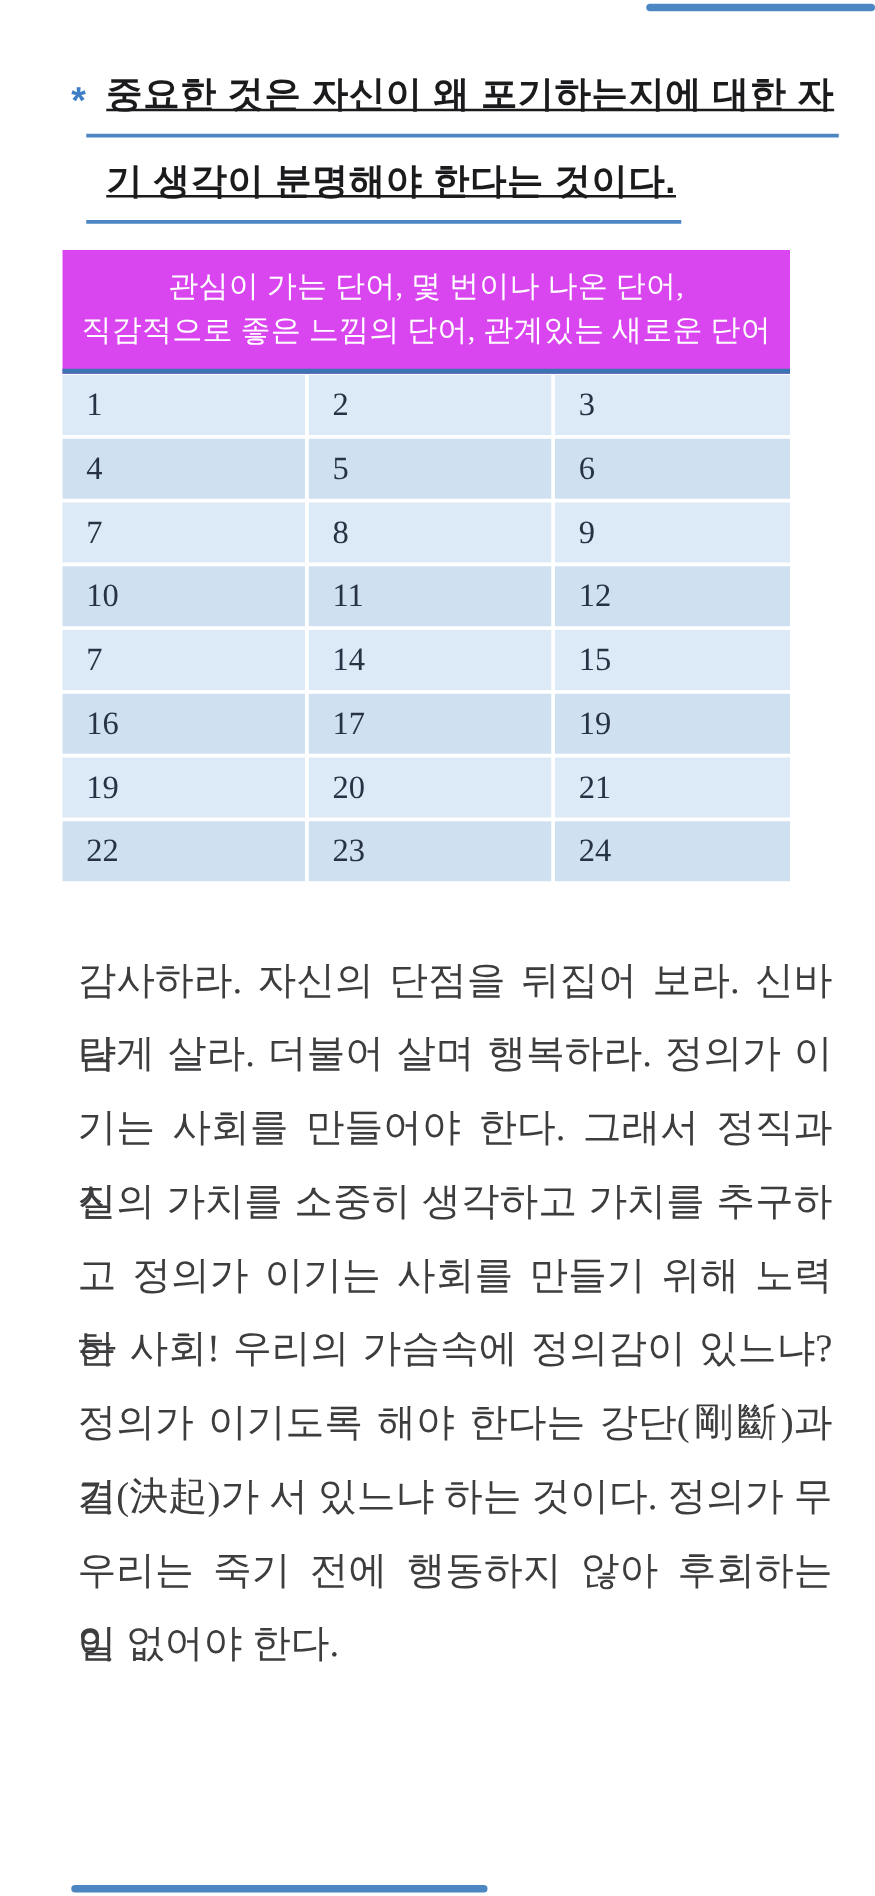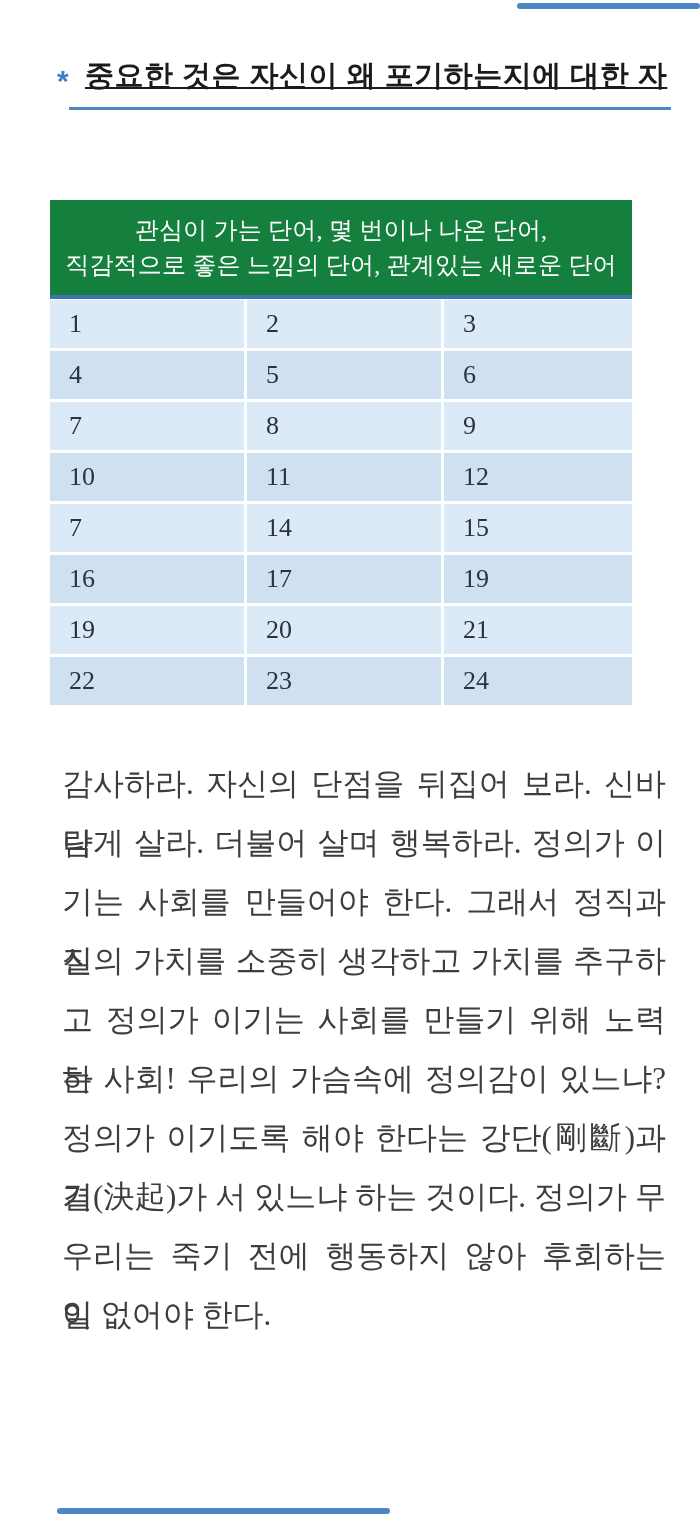--- a/index.html
+++ b/index.html
@@ -17,21 +17,21 @@
     font-family:"Liberation Sans","DejaVu Sans",sans-serif;font-weight:bold;
     color:#1b1b1d;font-size:29px;}
   #highlight .marker{position:absolute;left:0;top:8px;color:#3d7ec6;font-size:30px;}
   .hl-line{display:inline-block;margin-left:12px;padding:0 4px 11px 16px;
     border-bottom:3px solid #4d87c3;white-space:nowrap;letter-spacing:0.5px;text-decoration:underline;}
   .hl-line.second{margin-top:15px;}
 
   
   #wordtable{position:absolute;left:50px;top:200px;width:582px;}
   #table-header{
-    box-sizing:border-box;width:582px;height:99px;background:#15803d;
+    box-sizing:border-box;width:582px;height:99px;background:#d946ef;
     border-bottom:4px solid #3c74b2;color:#ffffff;text-align:center;
     font-size:24px;line-height:35px;padding-top:13px;letter-spacing:0.2px;
   }
   #table-body{display:grid;grid-template-columns:194px 194px 188px;
     grid-auto-rows:48px;gap:3px;background:#ffffff;margin-top:1px;}
   .cell{font-size:26px;line-height:48px;padding-left:19px;color:#273345;}
   .row-light{background:#dce9f6;}
   .row-dark{background:#cfe1f1;}
 
   
@@ -45,20 +45,23 @@
 <body>
 
 <div id="page">
 
   <div id="frag-top" class="frag"></div>
 
   <div id="highlight">
     <span class="marker">*</span>
     <div>
       <span class="hl-line">중요한 것은 자신이 왜 포기하는지에 대한 자</span>
+    </div>
+    <div>
+      <span class="hl-line second">기 생각이 분명해야 한다는 것이다.</span>
     </div>
   </div>
 
   <div id="wordtable">
     <div id="table-header">
       <div>관심이 가는 단어, 몇 번이나 나온 단어,</div>
       <div>직감적으로 좋은 느낌의 단어, 관계있는 새로운 단어</div>
     </div>
     <div id="table-body">
       <div class="cell row-light">1</div>

